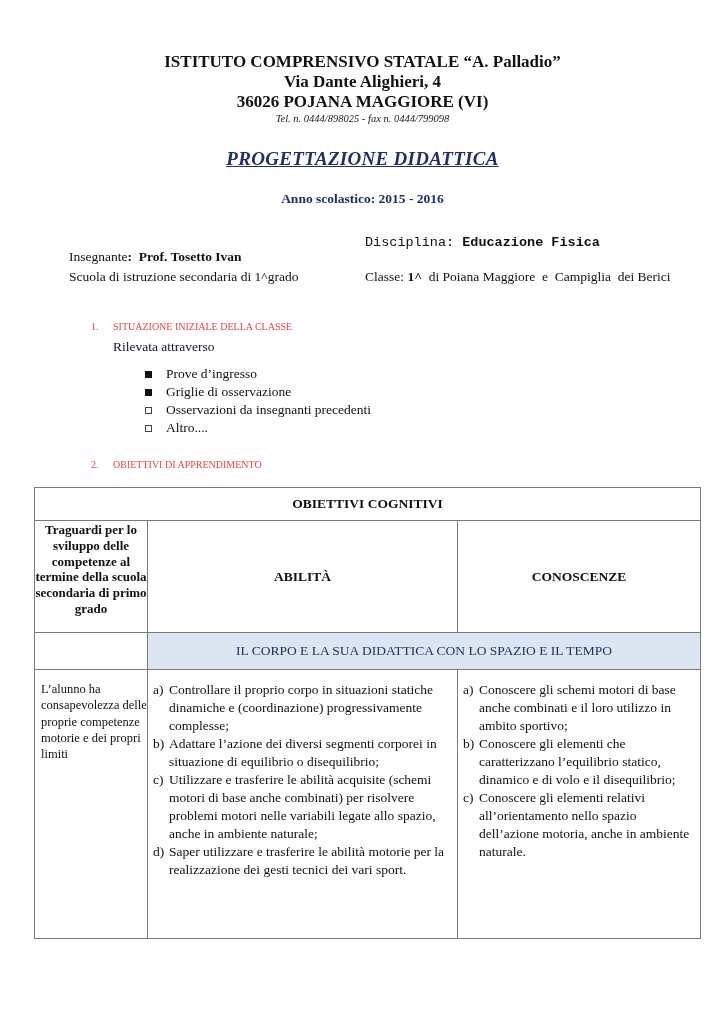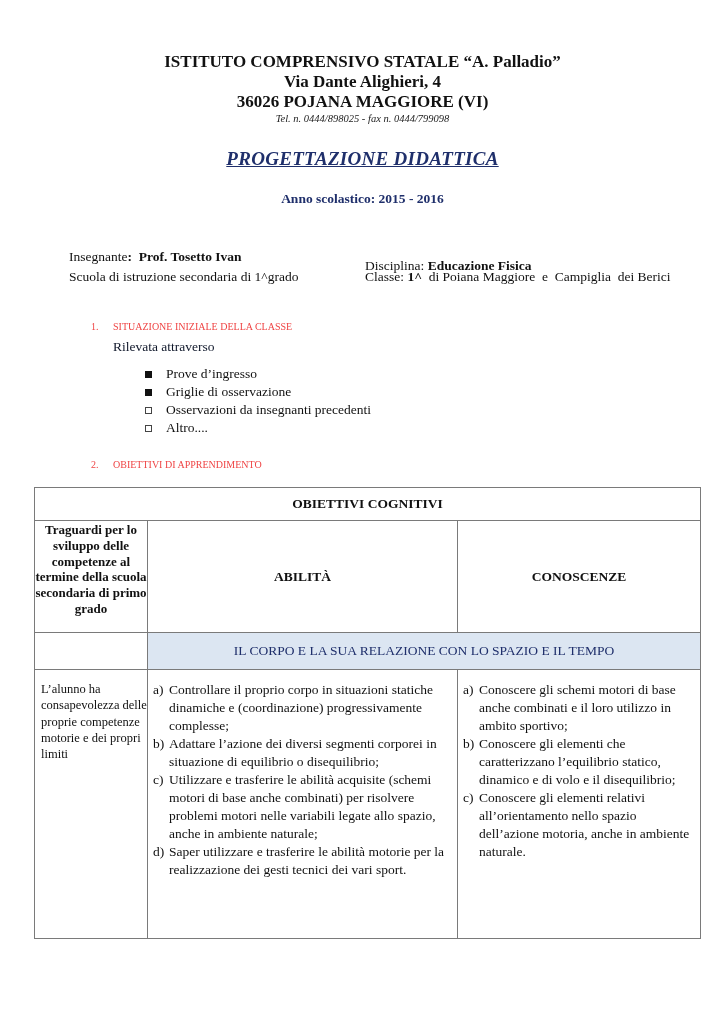--- a/index.html
+++ b/index.html
@@ -175,21 +175,21 @@
 </div>
 
 <div class="doc-title">PROGETTAZIONE  DIDATTICA</div>
 <div class="doc-year">Anno scolastico: 2015 - 2016</div>
 
 <div class="abs info" style="left:69px; top:247px;">
   <span>Insegnante</span><b>:</b>&nbsp;&nbsp;<b>Prof. Tosetto Ivan</b>
 </div>
 <div class="abs info" style="left:69px; top:267px;">Scuola di istruzione secondaria di 1^grado</div>
 
-<div class="abs info" style="left:365px; top:256px;">
+<div class="abs info" style="left:365px; top:233px;font-family:Liberation Mono, monospace;">
   <span>Disciplina: </span><b>Educazione Fisica</b>
 </div>
 <div class="abs info" style="left:365px; top:267px; white-space:pre;"><span>Classe: </span><b>1^</b><span>  di Poiana Maggiore  e  Campiglia  dei Berici</span></div>
 
 <div class="abs section-heading" style="left:91px; top:321px;">
   <span class="num">1.</span><span>SITUAZIONE INIZIALE DELLA CLASSE</span>
 </div>
 <div class="abs sub-text" style="left:113px; top:339px;">Rilevata attraverso</div>
 
 <ul class="abs check-list" style="left:137px; top:357px;">
@@ -225,21 +225,21 @@
       <tr>
     <td colspan="3" class="cell-title">OBIETTIVI COGNITIVI</td>
   </tr>
   <tr>
     <td class="cell-traguardi-h">Traguardi per lo sviluppo delle competenze al termine della scuola secondaria di primo grado</td>
     <td class="cell-col-h">ABILITÀ</td>
     <td class="cell-col-h">CONOSCENZE</td>
   </tr>
   <tr>
     <td></td>
-    <td colspan="2" class="cell-band">IL CORPO E LA SUA RELAZIONE CON LO SPAZIO E IL TEMPO</td>
+    <td colspan="2" class="cell-band">IL CORPO E LA SUA DIDATTICA CON LO SPAZIO E IL TEMPO</td>
   </tr>
   <tr>
     <td class="cell-content">
       <div class="traguardo-text">L’alunno ha consapevolezza delle proprie competenze motorie e dei propri limiti</div>
     </td>
     <td class="cell-content">
       <ul class="ol-items">
         <li class="ol-item"><span class="marker">a)</span><span>Controllare il proprio corpo in situazioni statiche dinamiche e (coordinazione) progressivamente complesse;</span></li>
         <li class="ol-item"><span class="marker">b)</span><span>Adattare l’azione dei diversi segmenti corporei in situazione di equilibrio o disequilibrio;</span></li>
         <li class="ol-item"><span class="marker">c)</span><span>Utilizzare e trasferire le abilità acquisite (schemi motori di base anche combinati) per risolvere problemi motori nelle variabili legate allo spazio, anche in ambiente naturale;</span></li>

